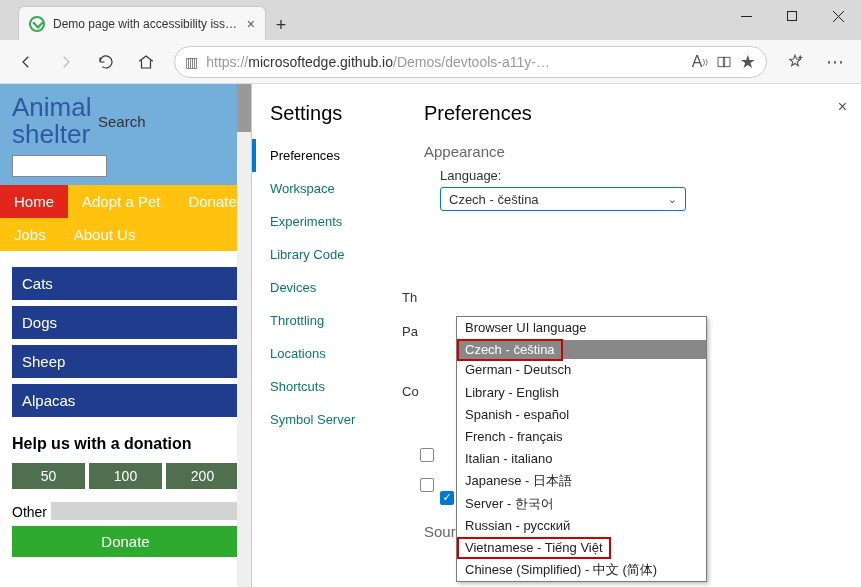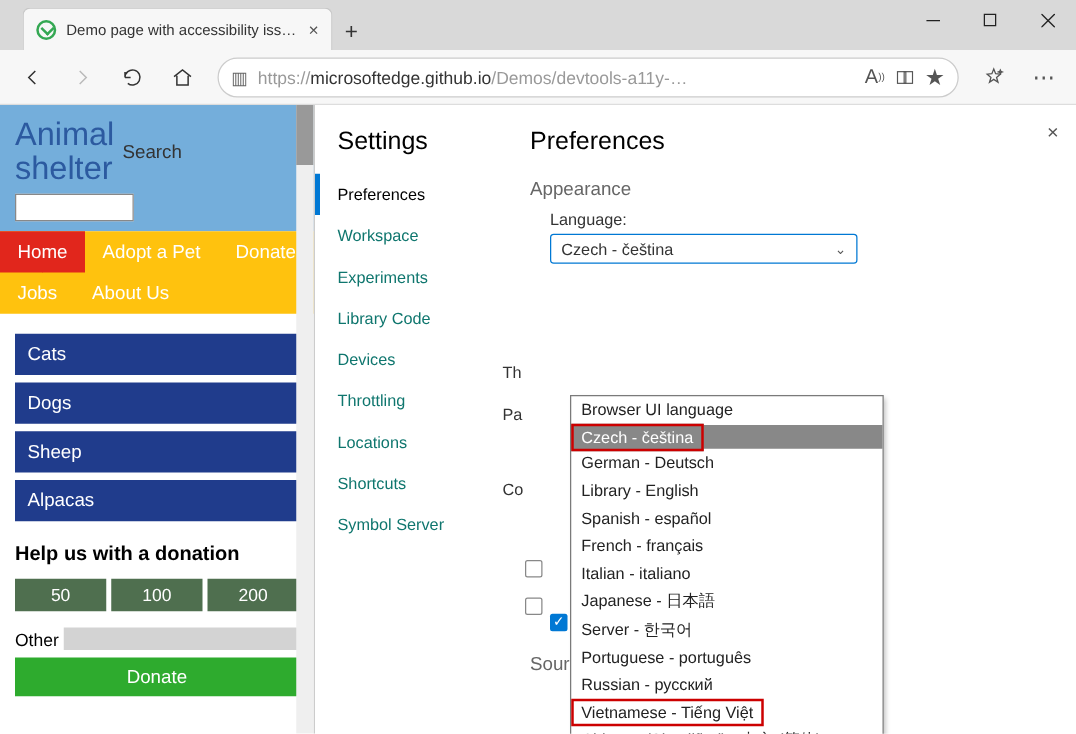--- a/index.html
+++ b/index.html
@@ -245,20 +245,19 @@
     <div class="opt hover hl" style="display:inline-block">Czech - čeština</div><div style="background: rgb(136, 136, 136); color: rgb(255, 255, 255); padding: 2px 8px; font-size: 13px; margin-top: -21px; position: relative; z-index: 0; height: 19px;"></div>
     
     <div style="background:#888;height:0"></div>
     <div class="opt">German - Deutsch</div>
     <div class="opt">Library - English</div>
     <div class="opt">Spanish - español</div>
     <div class="opt">French - français</div>
     <div class="opt">Italian - italiano</div>
     <div class="opt">Japanese - 日本語</div>
     <div class="opt">Server - 한국어</div>
-    <div class="opt">Portuguese - português</div>
     <div class="opt">Russian - русский</div>
     <div class="opt hl" style="display:inline-block">Vietnamese - Tiếng Việt</div>
     <div class="opt">Chinese (Simplified) - 中文 (简体)</div>
     
   </div>
 
 </div>
 
 </body></html>

